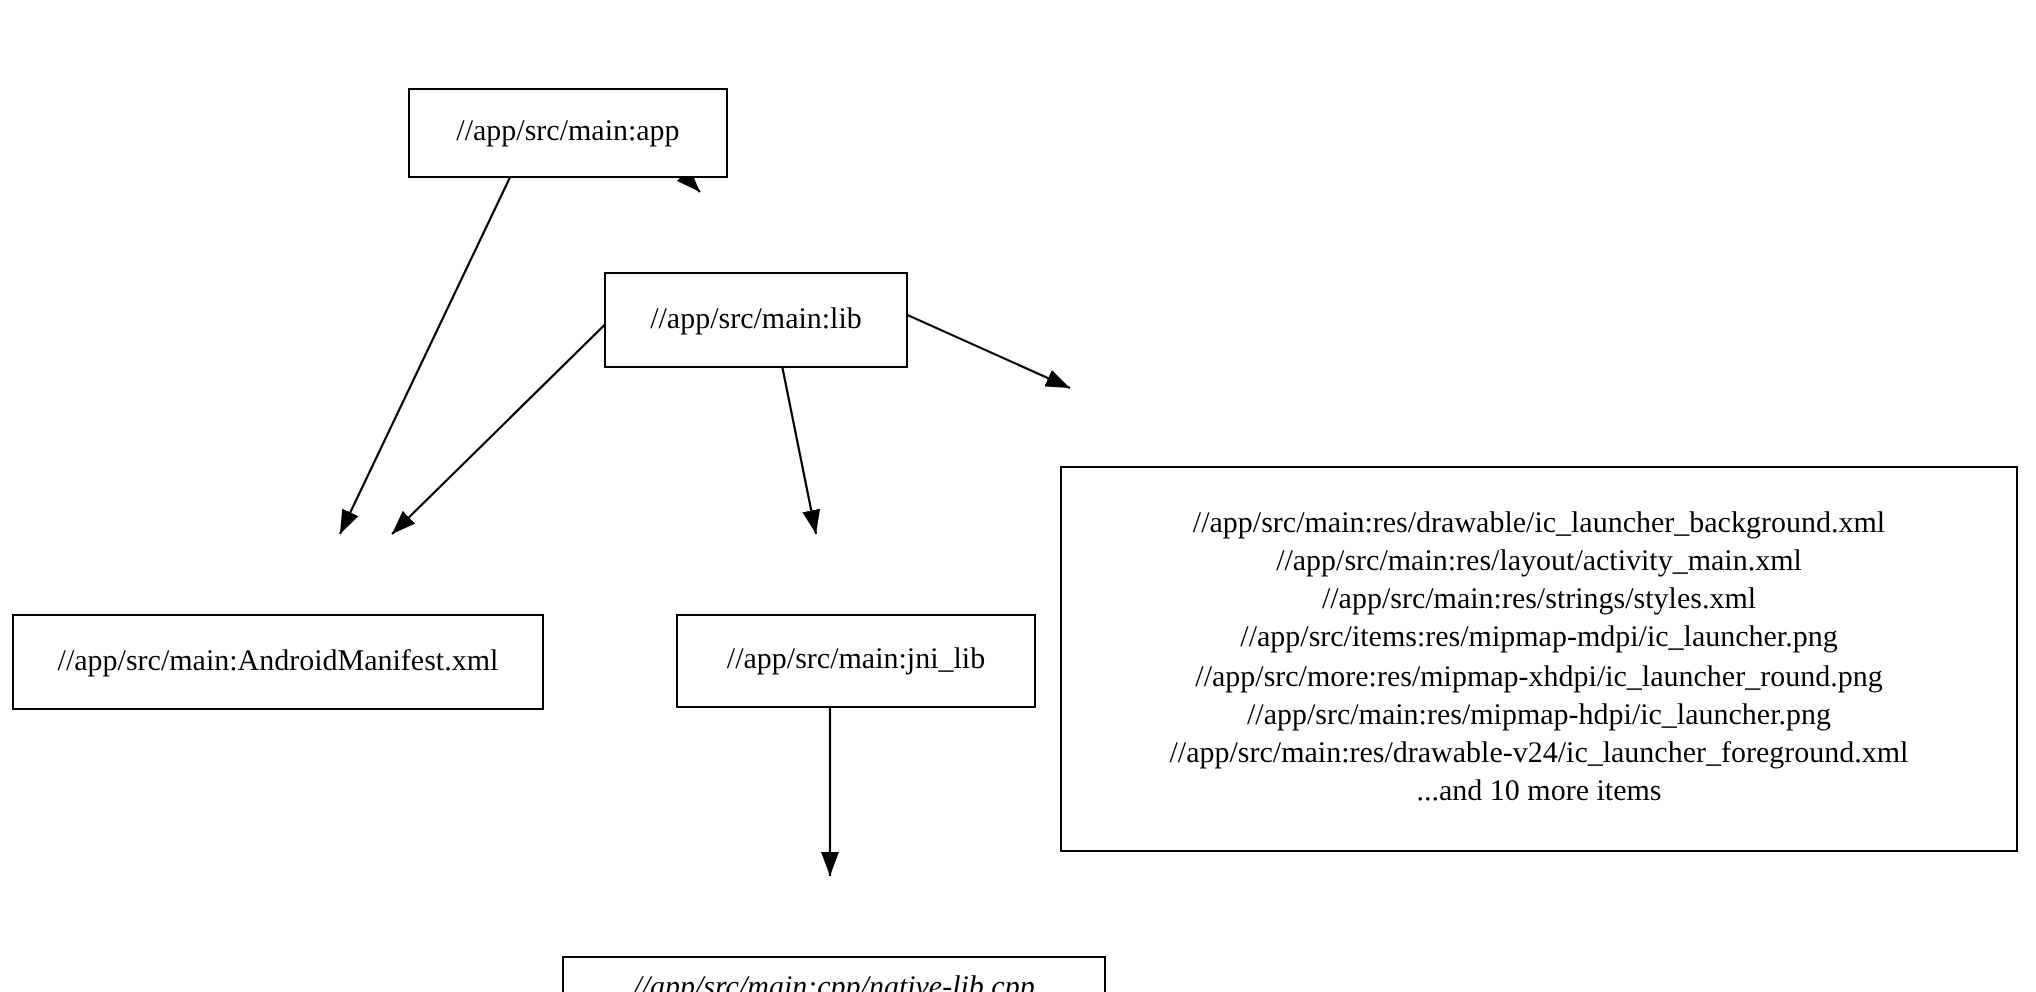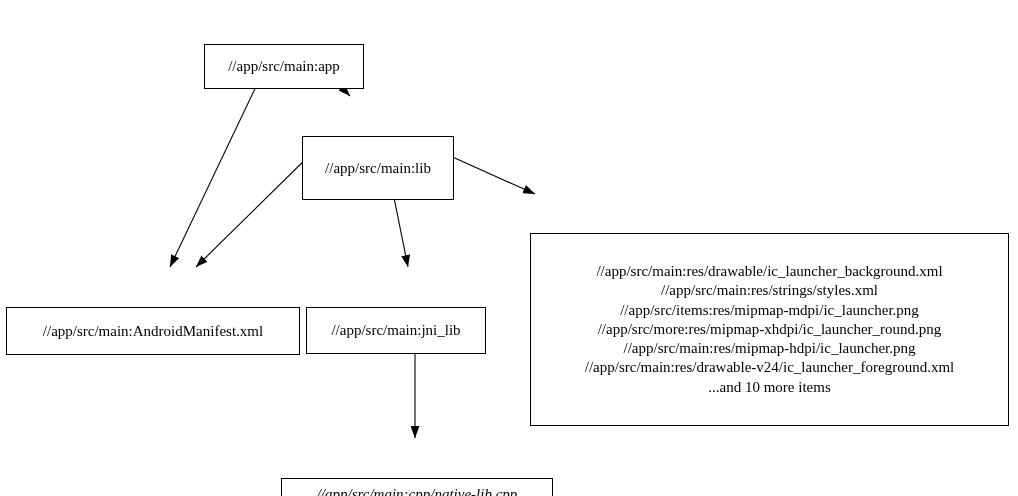--- a/index.html
+++ b/index.html
@@ -35,23 +35,23 @@
     display: flex;
     flex-direction: column;
     justify-content: center;
     text-align: center;
     font-size: 15px;
     line-height: 19px;
     white-space: nowrap;
     margin-top: 36px;
   }
   .node-app            { left: 204px; top: 8px;   width: 160px; height: 45px; }
-  .node-lib            { left: 302px; top: 100px; width: 152px; height: 64px; }
-  .node-manifest       { left: 6px;   top: 271px; width: 294px; height: 48px; }
-  .node-jni-lib        { left: 306px; top: 271px; width: 180px; height: 47px; }
+  .node-lib            { left: 302px; top: 100px; width: 152px; height: 48px; }
+  .node-manifest       { left: 6px;   top: 271px; width: 266px; height: 48px; }
+  .node-jni-lib        { left: 338px; top: 271px; width: 180px; height: 47px; }
   .node-resources      { left: 530px; top: 197px; width: 479px; height: 193px; }
   .node-native-cpp     { left: 281px; top: 442px; width: 272px; height: 33px; font-style: italic; }
   .node-resources .res-line { line-height: 19.2px; }
 </style>
 </head>
 <body>
 
 <div class="canvas">
 
   <svg class="edges" viewBox="0 0 1018 496" xmlns="http://www.w3.org/2000/svg">
@@ -79,20 +79,21 @@
   <div class="node node-manifest">
     <span>//app/src/main:AndroidManifest.xml</span>
   </div>
 
   <div class="node node-jni-lib">
     <span>//app/src/main:jni_lib</span>
   </div>
 
   <div class="node node-resources">
     <div class="res-line">//app/src/main:res/drawable/ic_launcher_background.xml</div>
+    <div class="res-line">//app/src/main:res/layout/activity_main.xml</div>
     <div class="res-line">//app/src/main:res/strings/styles.xml</div>
     <div class="res-line">//app/src/items:res/mipmap-mdpi/ic_launcher.png</div>
     <div class="res-line">//app/src/more:res/mipmap-xhdpi/ic_launcher_round.png</div>
     <div class="res-line">//app/src/main:res/mipmap-hdpi/ic_launcher.png</div>
     <div class="res-line">//app/src/main:res/drawable-v24/ic_launcher_foreground.xml</div>
     <div class="res-line">...and 10 more items</div>
   </div>
 
   <div class="node node-native-cpp">
     <span>//app/src/main:cpp/native-lib.cpp</span>

